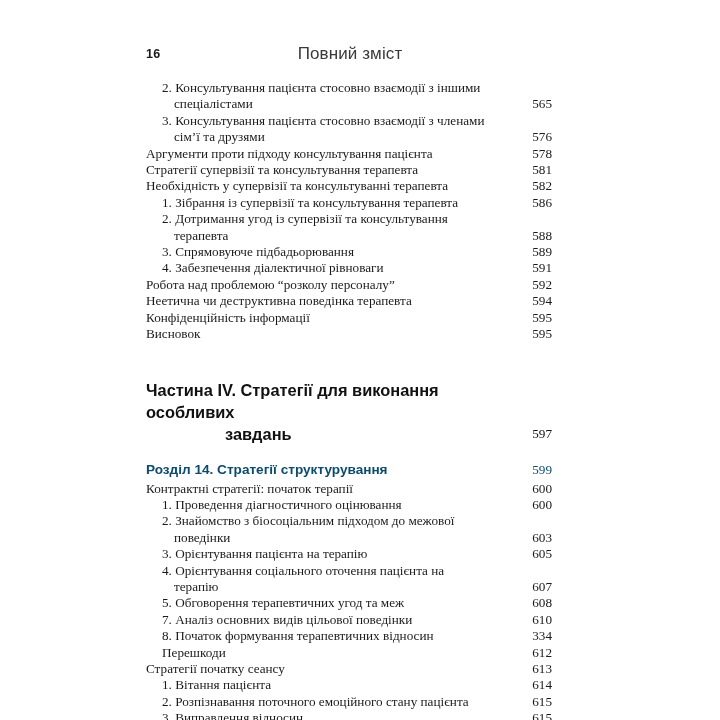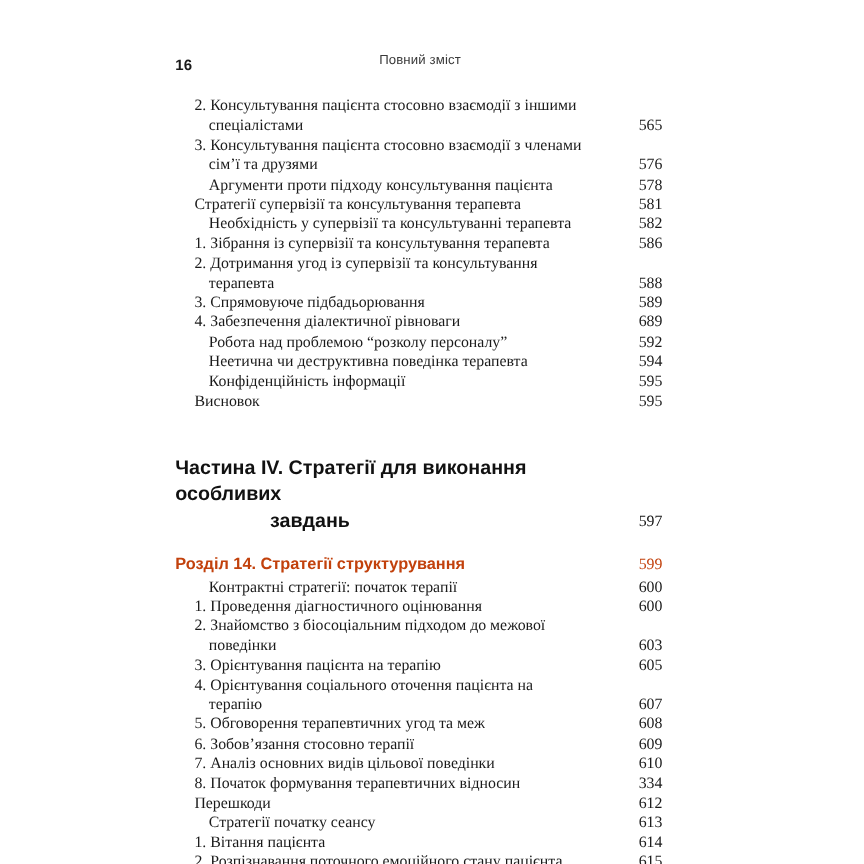--- a/index.html
+++ b/index.html
@@ -44,21 +44,21 @@
     letter-spacing: 0.2px;
   }
   .head-title {
     position: absolute;
     left: 0;
     right: 0;
     top: 1px;
     text-align: center;
     font-family: "Liberation Sans", "DejaVu Sans", sans-serif;
     font-weight: normal;
-    font-size: 11px;
+    font-size: 17px;
     color: #3a3a3a;
     letter-spacing: 0.1px;
   }
 
   
   .toc {
     position: absolute;
     left: 146px;
     top: 80px;
     width: 406px;
@@ -89,22 +89,22 @@
     right: 0;
     bottom: 0;
     width: 46px;
     text-align: right;
     font-size: 13.2px;
     line-height: 16.4px;
     font-variant-numeric: lining-nums;
   }
 
   
-  .lvl0 { margin-left: 16px; }
-  .lvl1 { margin-left: 28px; }
+  .lvl0 { margin-left: 0; }
+  .lvl1 { }
   .lvl2 { margin-left: 16px; }
 
   
   .part-head {
     position: relative;
     font-family: "Liberation Sans", "DejaVu Sans", sans-serif;
     font-weight: bold;
     font-size: 16.4px;
     line-height: 22px;
     margin-top: 36px;
@@ -129,21 +129,21 @@
 
   
   .chap-head {
     position: relative;
     font-family: "Liberation Sans", "DejaVu Sans", sans-serif;
     font-weight: bold;
     font-size: 13.6px;
     line-height: 18px;
     margin-top: 16px;
     margin-bottom: 2px;
-    color: #c2410c;
+    color: #0c4a6e;
   }
   .chap-head .chap-l1 {
     display: block;
     padding-right: 62px;
   }
   .chap-head .toc-page {
     font-family: Liberation Serif, serif;
     font-weight: normal;
     font-size: 13.2px;
     line-height: 18px;
@@ -187,21 +187,21 @@
       <div class="toc-row lvl2">
         <span class="toc-text hang">2. Дотримання угод із супервізії та консультування терапевта</span>
         <span class="toc-page">588</span>
       </div>
       <div class="toc-row lvl2">
         <span class="toc-text hang">3. Спрямовуюче підбадьорювання</span>
         <span class="toc-page">589</span>
       </div>
       <div class="toc-row lvl2">
         <span class="toc-text hang">4. Забезпечення діалектичної рівноваги</span>
-        <span class="toc-page">689</span>
+        <span class="toc-page">591</span>
       </div>
       <div class="toc-row lvl1">
         <span class="toc-text">Робота над проблемою “розколу персоналу”</span>
         <span class="toc-page">592</span>
       </div>
       <div class="toc-row lvl1">
         <span class="toc-text">Неетична чи деструктивна поведінка терапевта</span>
         <span class="toc-page">594</span>
       </div>
       <div class="toc-row lvl1">
@@ -239,24 +239,20 @@
       </div>
       <div class="toc-row lvl2">
         <span class="toc-text hang">4. Орієнтування соціального оточення пацієнта на терапію</span>
         <span class="toc-page">607</span>
       </div>
       <div class="toc-row lvl2">
         <span class="toc-text hang">5. Обговорення терапевтичних угод та меж</span>
         <span class="toc-page">608</span>
       </div>
       <div class="toc-row lvl2">
-        <span class="toc-text hang">6. Зобов’язання стосовно терапії</span>
-        <span class="toc-page">609</span>
-      </div>
-      <div class="toc-row lvl2">
         <span class="toc-text hang">7. Аналіз основних видів цільової поведінки</span>
         <span class="toc-page">610</span>
       </div>
       <div class="toc-row lvl2">
         <span class="toc-text hang">8. Початок формування терапевтичних відносин</span>
         <span class="toc-page">334</span>
       </div>
       <div class="toc-row lvl2">
         <span class="toc-text">Перешкоди</span>
         <span class="toc-page">612</span>

